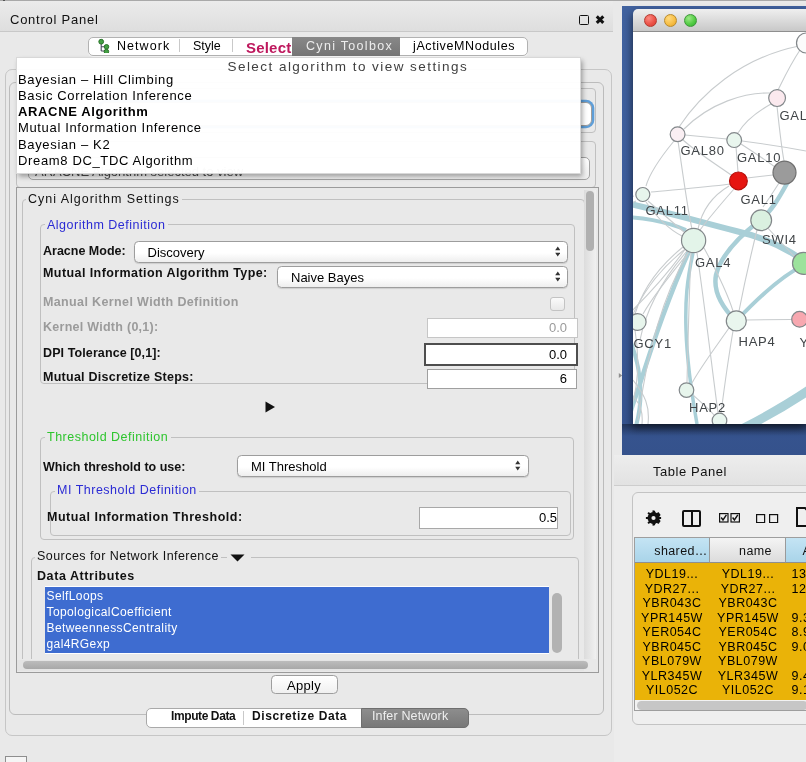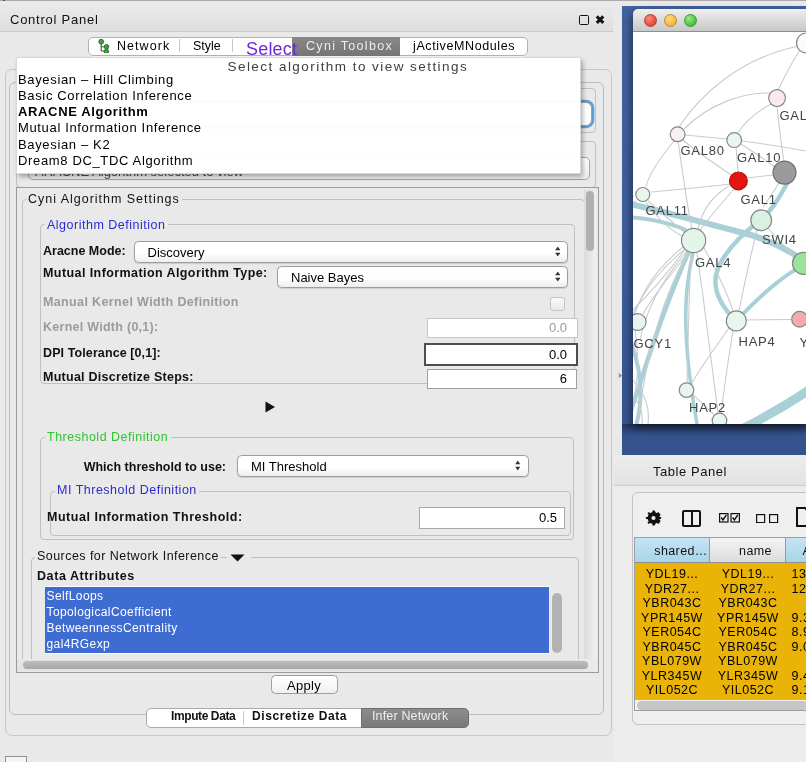--- a/index.html
+++ b/index.html
@@ -35,21 +35,21 @@
 <div class="abs" style="left:292px;top:37px;width:108px;height:18.5px;background:linear-gradient(#888888,#757575);"></div>
 
 <svg class="abs" style="left:96px;top:37px;" width="16" height="16" viewBox="0 0 16 16">
   <path d="M5.2 5.5 L5.2 14 M5.2 9.8 L10.5 9.8 M5.2 14 L10.4 14" stroke="#4c4c60" stroke-width="1.1" fill="none"></path>
   <circle cx="5.2" cy="4.7" r="2.4" fill="#44a044" stroke="#1f6b1f" stroke-width="0.9"></circle>
   <circle cx="10.5" cy="9.8" r="2.3" fill="#44a044" stroke="#1f6b1f" stroke-width="0.9"></circle>
   <circle cx="10.4" cy="14.6" r="2.3" fill="#44a044" stroke="#1f6b1f" stroke-width="0.9"></circle>
 </svg>
 <div class="abs" style="left:117px;top:39px;font-size:12.5px;color:#000;letter-spacing:1.05px;">Network</div>
 <div class="abs" style="left:193px;top:39px;font-size:12.5px;color:#000;">Style</div>
-<div class="abs" style="left:246px;top:39px;font-size:18px;color:#6d28d9;letter-spacing:0.2px;">Select</div>
+<div class="abs" style="left:246px;top:39px;font-size:15px;color:#be185d;letter-spacing:0.2px;font-weight:bold;">Select</div>
 <div class="abs" style="left:306px;top:39px;font-size:12.5px;color:#ededed;letter-spacing:1.3px;">Cyni Toolbox</div>
 <div class="abs" style="left:413px;top:39px;font-size:12.5px;color:#000;letter-spacing:0.6px;">jActiveMNodules</div>
 
 <div class="gbox" style="left:16px;top:88px;width:578px;height:43px;"></div>
 
 <div class="abs" style="left:100px;top:102px;width:490px;height:22px;border-radius:6px;box-shadow:0 0 0 2.3px #5e9ed8;background:#fff;border:1px solid #9d9d9d;"></div>
 <div class="gbox" style="left:16px;top:141px;width:578px;height:45px;"></div>
 <div class="abs" style="left:28px;top:157px;width:560px;height:21px;border:1px solid #a3a3a3;border-radius:5px;background:linear-gradient(#fff,#ececec);overflow:hidden;">
   <div style="position:absolute;left:6px;top:6px;font-size:13px;color:#4a4a4a;">ARACNE Algorithm selected to view</div>
 </div>
@@ -95,33 +95,33 @@
   <div class="lbl" style="left:30px;top:179.5px;letter-spacing:0.26px;">Mutual Discretize Steps:</div>
   <div class="tfield" style="left:414px;top:179px;width:139px;height:18px;border:1px solid #9f9f9f;padding-right:9px;line-height:18px;">6</div>
 
   <svg class="abs" style="left:250.5px;top:211px;" width="12" height="12" viewBox="0 0 12 12">
         <path d="M1.5 0.5 L11 6 L1.5 11.5 Z" fill="#111"></path>
       </svg>
 
   <div class="gbox" style="left:27px;top:247px;width:532px;height:101px;"></div>
   <div class="gtitle" style="left:31.5px;top:240.5px;color:#2ec52e;letter-spacing:0.5px;">Threshold Definition</div>
 
-  <div class="lbl" style="left:30px;top:269.5px;width:183px;text-align:right;letter-spacing:0px;">Which threshold to use:</div>
+  <div class="lbl" style="left:30px;top:269.5px;width:183px;letter-spacing:0px;">Which threshold to use:</div>
   <div class="combo" style="left:224px;top:265px;width:289.5px;height:20px;">
     <div class="ctext">MI Threshold</div>
     <svg class="carrows" viewBox="0 0 6 11">
           <path d="M3 0 L5.8 4.2 L0.2 4.2 Z" fill="#333"></path>
           <path d="M3 11 L5.8 6.8 L0.2 6.8 Z" fill="#333"></path>
         </svg>
   </div>
 
   <div class="gbox" style="left:37px;top:301px;width:519px;height:42.5px;"></div>
   <div class="gtitle" style="left:41.5px;top:294px;color:#2b2bd4;letter-spacing:0.5px;">MI Threshold Definition</div>
   <div class="lbl" style="left:34px;top:319.5px;letter-spacing:0.52px;">Mutual Information Threshold:</div>
-  <div class="tfield" style="left:406px;top:317px;width:137px;height:20px;border:1px solid #a8a8a8;padding-right:7px;line-height:20px;">0.5</div>
+  <div class="tfield" style="left:406px;top:317px;width:137px;height:20px;border:1px solid #a8a8a8;line-height:20px;">0.5</div>
 
   <div class="gbox" style="left:18px;top:367px;width:546px;height:130px;"></div>
   <div class="gtitle" style="left:21.5px;top:360px;color:#111;letter-spacing:0.45px;">Sources for Network Inference</div>
   <div class="abs" style="left:214px;top:361px;width:24px;height:12px;background:#e9e9e9;"></div>
       <svg class="abs" style="left:217px;top:364px;" width="15" height="8" viewBox="0 0 15 8">
         <path d="M0.5 0.5 L14.5 0.5 L7.5 7.5 Z" fill="#111"></path>
       </svg>
 
   <div class="lbl" style="left:24px;top:378.5px;letter-spacing:0.58px;">Data Attributes</div>
 

